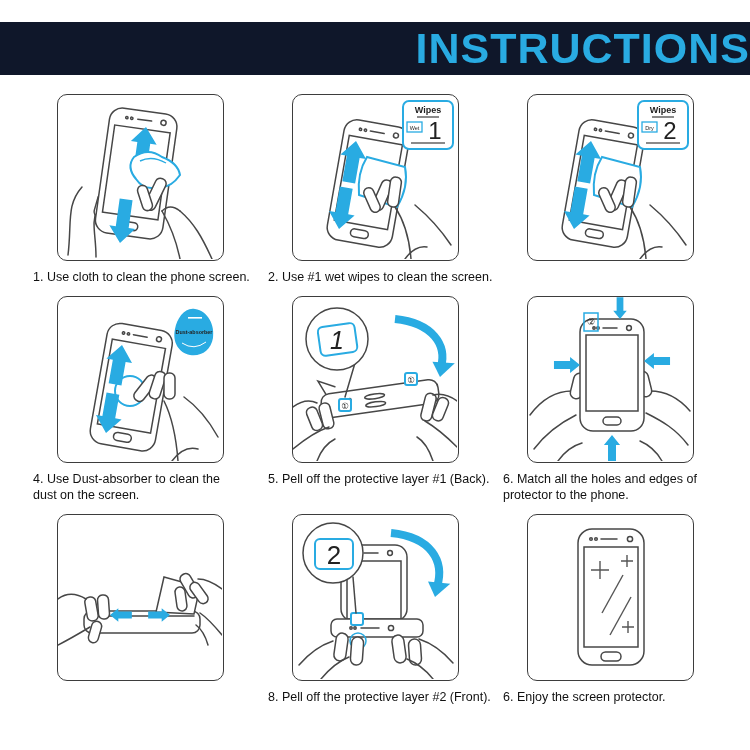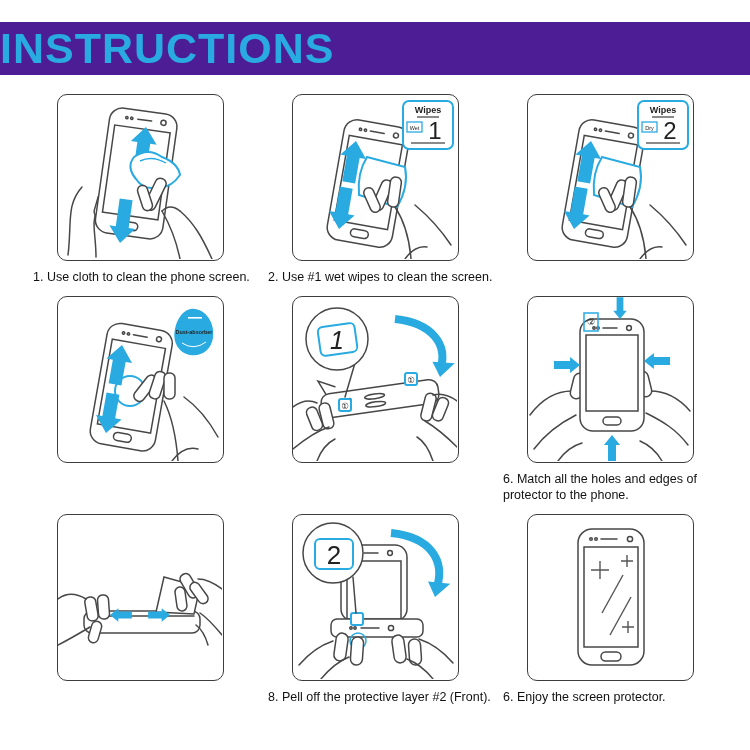--- a/index.html
+++ b/index.html
@@ -1,17 +1,17 @@
 <!DOCTYPE html>
 <html><head>
 <meta charset="utf-8">
 <style>
   html,body{margin:0;padding:0;background:#ffffff;}
   body{width:750px;height:750px;overflow:hidden;font-family:"Liberation Sans",sans-serif;}
-  .header{margin-top:22px;height:53px;background:#4c1d95;display:flex;align-items:center;justify-content:flex-start;}
+  .header{margin-top:22px;height:53px;background:#0f172a;display:flex;align-items:center;justify-content:flex-end;}
   .header h1{margin:0;font-size:43px;font-weight:bold;color:#29ABE2;letter-spacing:1px;font-family:"Liberation Sans",sans-serif;}
   .grid{display:grid;grid-template-columns:repeat(3,235px);padding-left:24px;margin-top:19px;row-gap:11px;}
   figure{margin:0;}
   .panel-box{width:167px;height:167px;border:1.6px solid #3d3d3d;border-radius:10px;margin-left:33px;box-sizing:border-box;background:#fff;overflow:hidden;}
   .panel-box svg{display:block;}
   .caption{margin:8px 0 0 9px;font-size:12.5px;line-height:1.28;color:#111;white-space:pre-line;width:228px;}
   svg text{font-family:"Liberation Sans",sans-serif;fill:#222;}
   svg .tagtxt{font-family:"DejaVu Sans",sans-serif;}
   .ln{stroke:#474747;stroke-width:1.5;fill:none;stroke-linecap:round;}
   .lnf{stroke:#474747;stroke-width:1.5;fill:#fff;}
@@ -162,20 +162,22 @@
           <path class="ln" d="M114,164 Q126,148 140,152"></path>
         </g>
         <g>
           <path class="cy" d="M137,12 C150,14 157,28 155,41 C153,53 143,60 132,58 C121,56 114,45 117,32 C119,21 127,10 137,12 Z"></path>
           <rect x="130" y="20" width="14" height="1.6" fill="#ffffff"></rect>
           <text x="136" y="37" font-size="5.4" font-weight="bold" fill="#ffffff" text-anchor="middle">Dust-absorber</text>
           <path d="M124,46 Q136,54 148,45" stroke="#ffffff" stroke-width="1" fill="none"></path>
         </g>
       </svg>
     </div>
+    <figcaption class="caption">4. Use Dust-absorber to clean the
+dust on the screen.</figcaption>
   </figure>
 
   <figure>
     <div class="panel-box">
       <svg width="164" height="164" viewBox="0 0 164 164">
         <g transform="rotate(-8 84 102)">
           <rect class="lnf" x="28" y="90" width="118" height="24" rx="9"></rect>
           <circle class="ln" cx="52" cy="99" r="1.2"></circle>
             <circle class="ln" cx="57" cy="99" r="1.2"></circle>
           <ellipse class="ln" cx="82" cy="99" rx="10" ry="2.4"></ellipse>
@@ -209,20 +211,21 @@
         </g>
         <g>
           <rect class="lnf" x="130" y="96" width="11" height="28" rx="5" transform="rotate(14 135 110)"></rect>
           <rect class="lnf" x="142" y="100" width="11" height="24" rx="5" transform="rotate(22 147 112)"></rect>
           <path class="ln" d="M164,104 C156,98 148,96 140,98"></path>
           <path class="ln" d="M164,150 C152,138 142,130 132,124"></path>
           <path class="ln" d="M140,164 Q134,146 124,140"></path>
         </g>
       </svg>
     </div>
+    <figcaption class="caption">5. Pell off the protective layer #1 (Back).</figcaption>
   </figure>
 
   <figure>
     <div class="panel-box">
       <svg width="164" height="164" viewBox="0 0 164 164">
         <g>
           <path class="ln" d="M2,118 C14,102 28,94 44,94"></path>
           <path class="ln" d="M6,152 C18,136 32,126 48,118"></path>
           <rect class="lnf" x="44" y="76" width="12" height="26" rx="6" transform="rotate(14 50 89)"></rect>
           <path class="ln" d="M30,164 Q40,150 54,146"></path>

